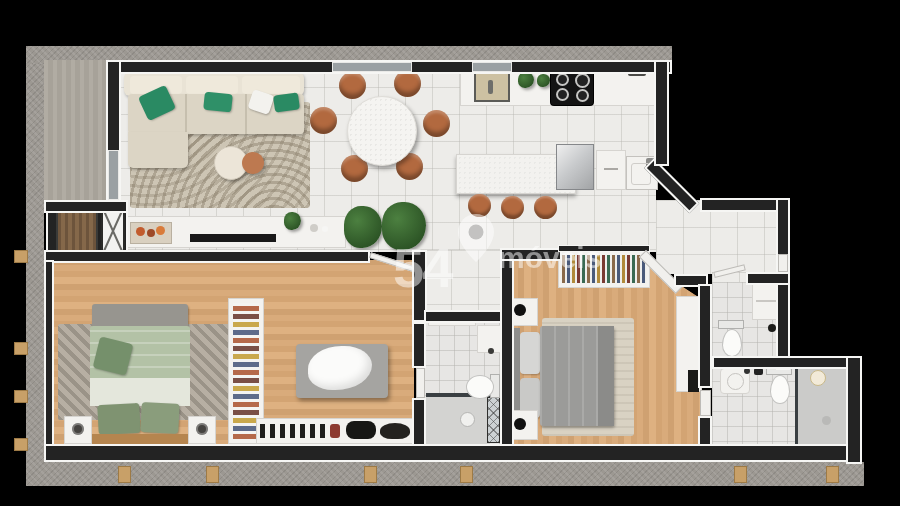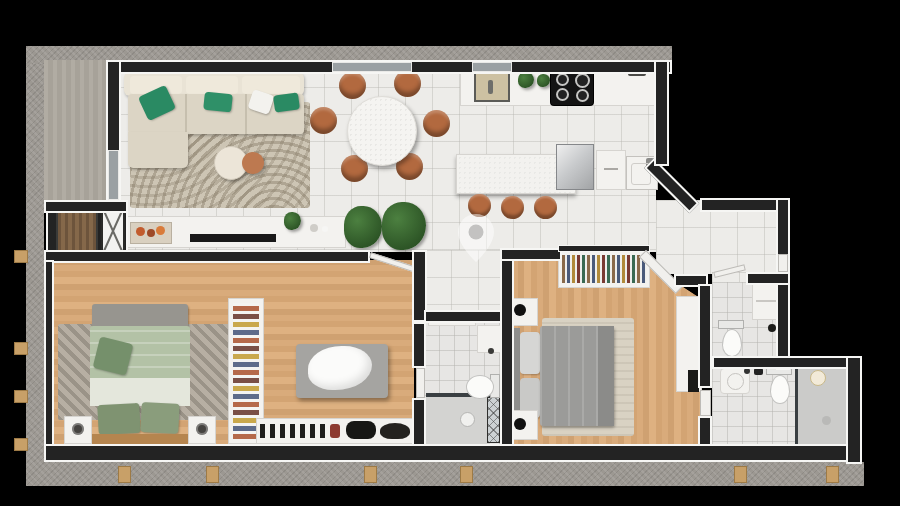--- a/index.html
+++ b/index.html
@@ -253,18 +253,20 @@
   <div class="wall" style="left:654px;top:60px;width:15px;height:106px;"></div>
   <div class="wall" style="left:776px;top:198px;width:14px;height:172px;"></div>
   <div class="door" style="left:778px;top:254px;width:10px;height:18px;"></div>
   <div class="wall" style="left:746px;top:272px;width:44px;height:13px;"></div>
   <div class="door" style="left:714px;top:272px;width:32px;height:6px;transform:rotate(-14deg);transform-origin:left center;"></div>
   <div class="wall" style="left:712px;top:356px;width:150px;height:13px;"></div>
   <div class="wall" style="left:846px;top:356px;width:16px;height:108px;"></div>
   <div class="wall" style="left:44px;top:444px;width:804px;height:18px;"></div>
   <div class="wall" style="left:44px;top:260px;width:10px;height:186px;"></div>
 
+  <div class="wm" style="left:393px;top:240px;font-size:56px;letter-spacing:-2px;">54</div>
   <svg class="abs" width="36" height="48" viewBox="0 0 24 32" style="left:458px;top:214px;opacity:.5;">
     <path d="M12 0C5.4 0 0 5.4 0 12c0 9 12 20 12 20s12-11 12-20C24 5.4 18.6 0 12 0z" fill="#ffffff"></path>
     <circle cx="12" cy="12" r="5" fill="#9a9a9a"></circle>
   </svg>
+  <div class="wm" style="left:498px;top:243px;font-size:30px;font-weight:600;">móveis</div>
 
 </div>
 
 </body></html>

